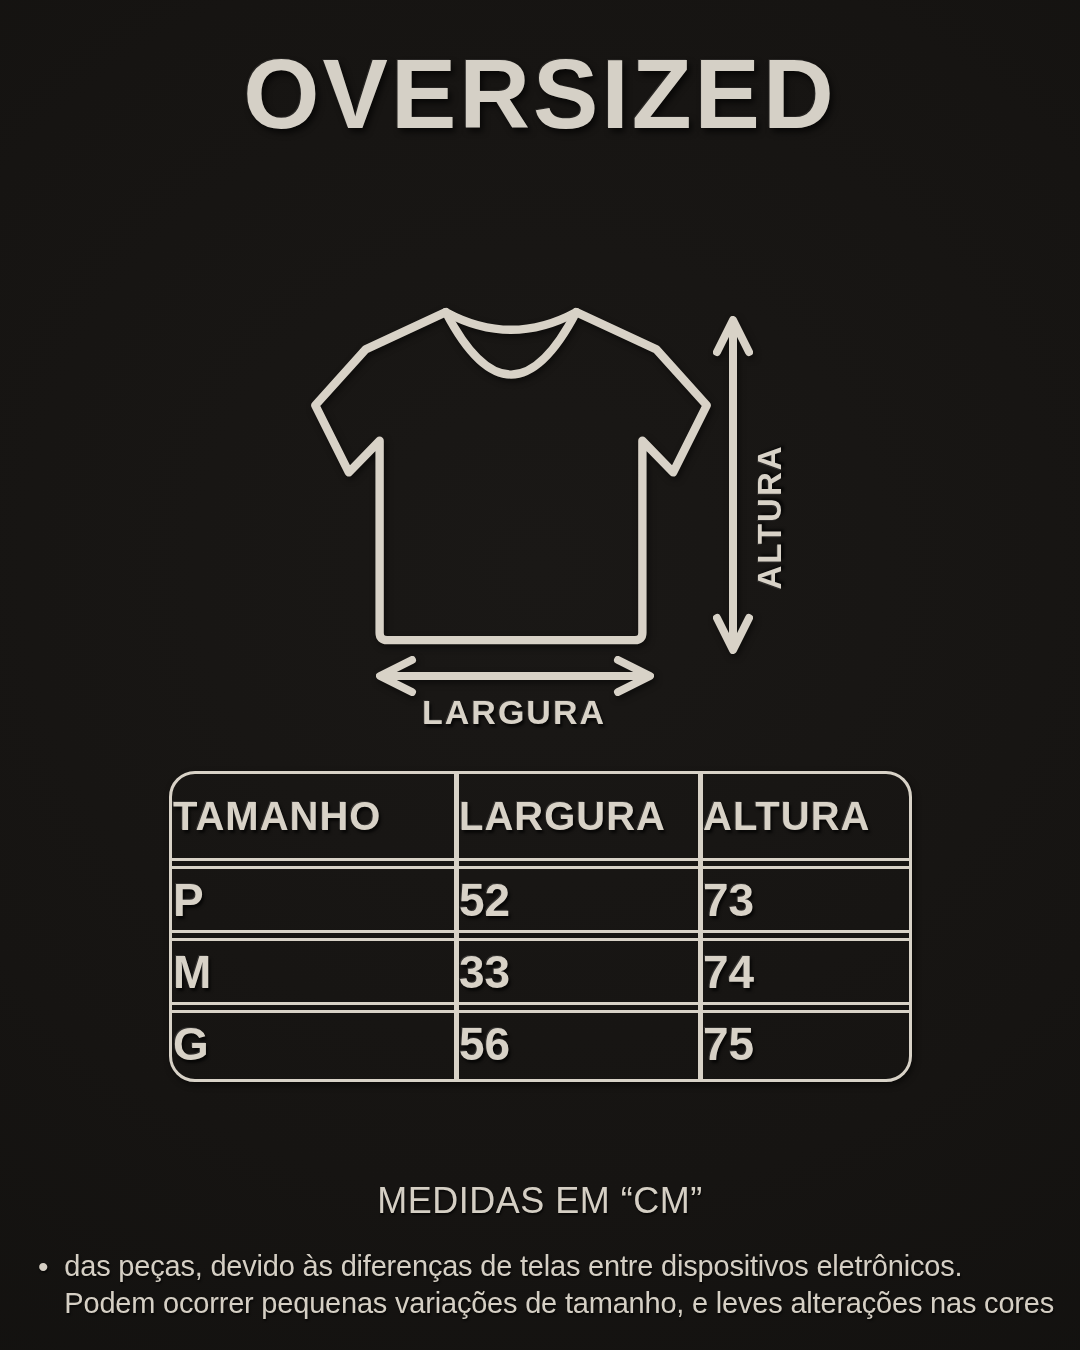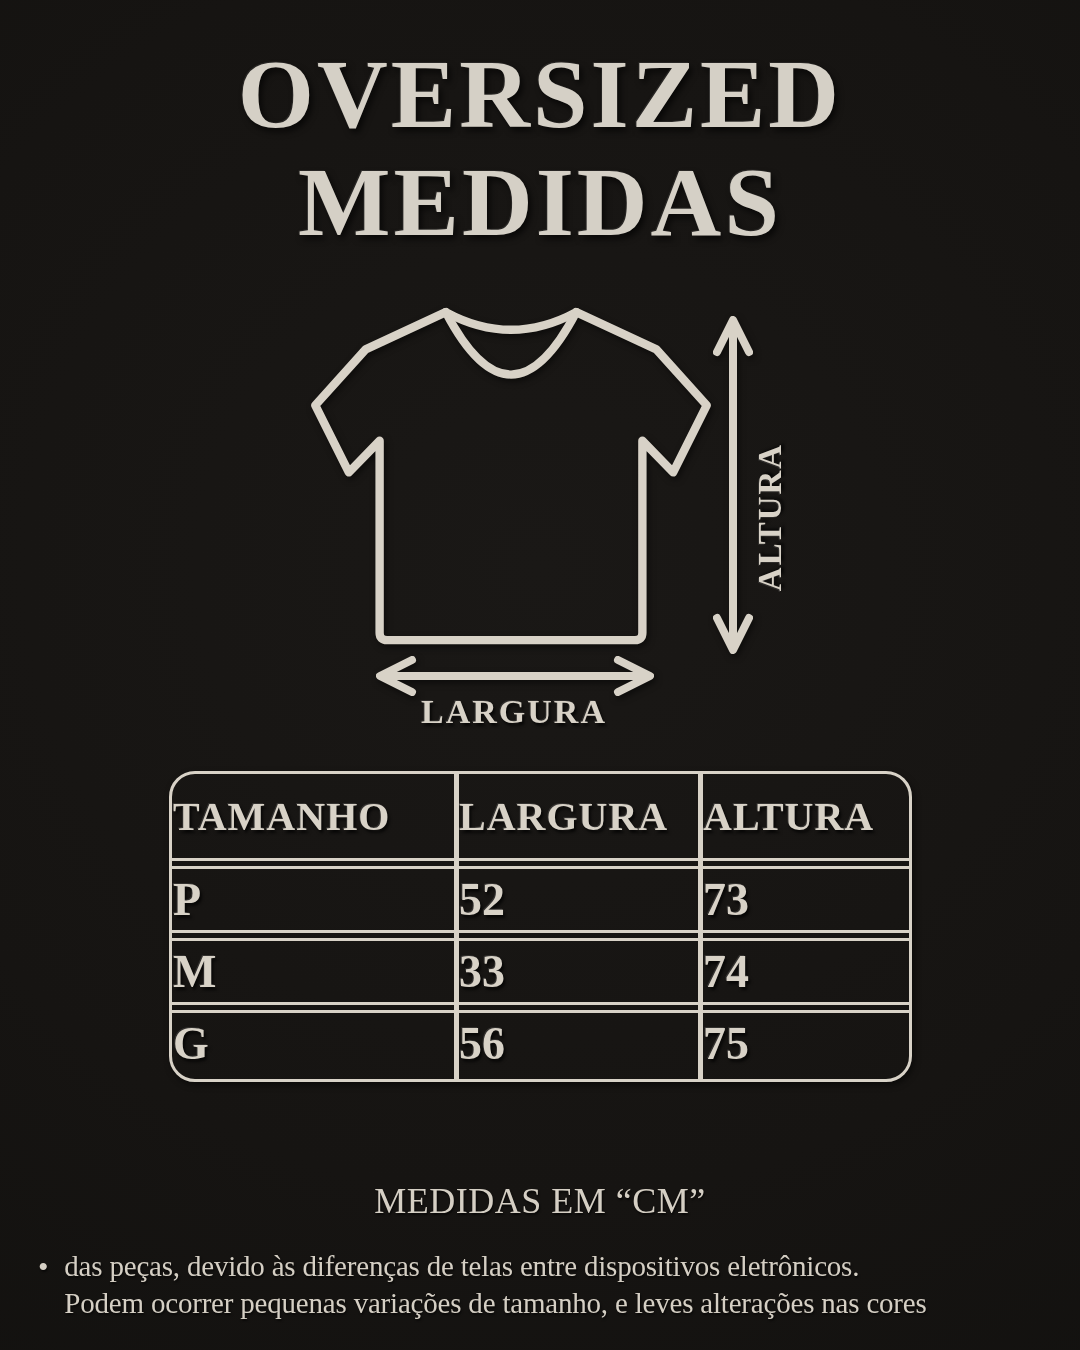--- a/index.html
+++ b/index.html
@@ -1,21 +1,21 @@
 <!DOCTYPE html>
 <html><head>
 <meta charset="utf-8">
 <style>
   html,body{margin:0;padding:0;background:#0d0c0b;}
   .canvas{
     position:relative;
     width:1080px;height:1350px;
     overflow:hidden;
     background:radial-gradient(115% 85% at 50% 42%, #1a1816 0%, #161412 55%, #11100e 100%);
-    font-family:Liberation Serif, serif;
+    font-family:Liberation Sans, sans-serif;
     color:#d8d2c7;
   }
   
   .title{
     position:absolute;top:40px;left:0;right:0;
     text-align:center;font-weight:bold;
     font-size:98px;line-height:108px;letter-spacing:3px;
     color:#d5d0c6;
     text-shadow:-1px -1px 0 rgba(255,255,255,.08), 3px 4px 6px rgba(0,0,0,.65);
   }
@@ -72,21 +72,20 @@
   .disclaimer .bullet{font-size:30px;line-height:37px;}
   .disclaimer .line{display:block;white-space:nowrap;}
 </style>
 </head>
 <body>
 
 <div class="canvas">
 
   <header class="title">
     <div>OVERSIZED</div>
-    <div>MEDIDAS</div>
   </header>
 
   <section>
 
     <svg class="shirt-svg" viewBox="0 0 440 380" aria-hidden="true">
       <path class="stroke" stroke-width="9" d="M150,12 L64,52 L10,112 L46,184 L79,150 L79,356
            Q79,364 87,364 L353,364 Q361,364 361,356 L361,150
            L394,184 L430,112 L376,52 L290,12
            Q220,146 150,12 Z"></path>
       <path class="stroke" stroke-width="9" d="M150,12 Q220,50 290,12"></path>

